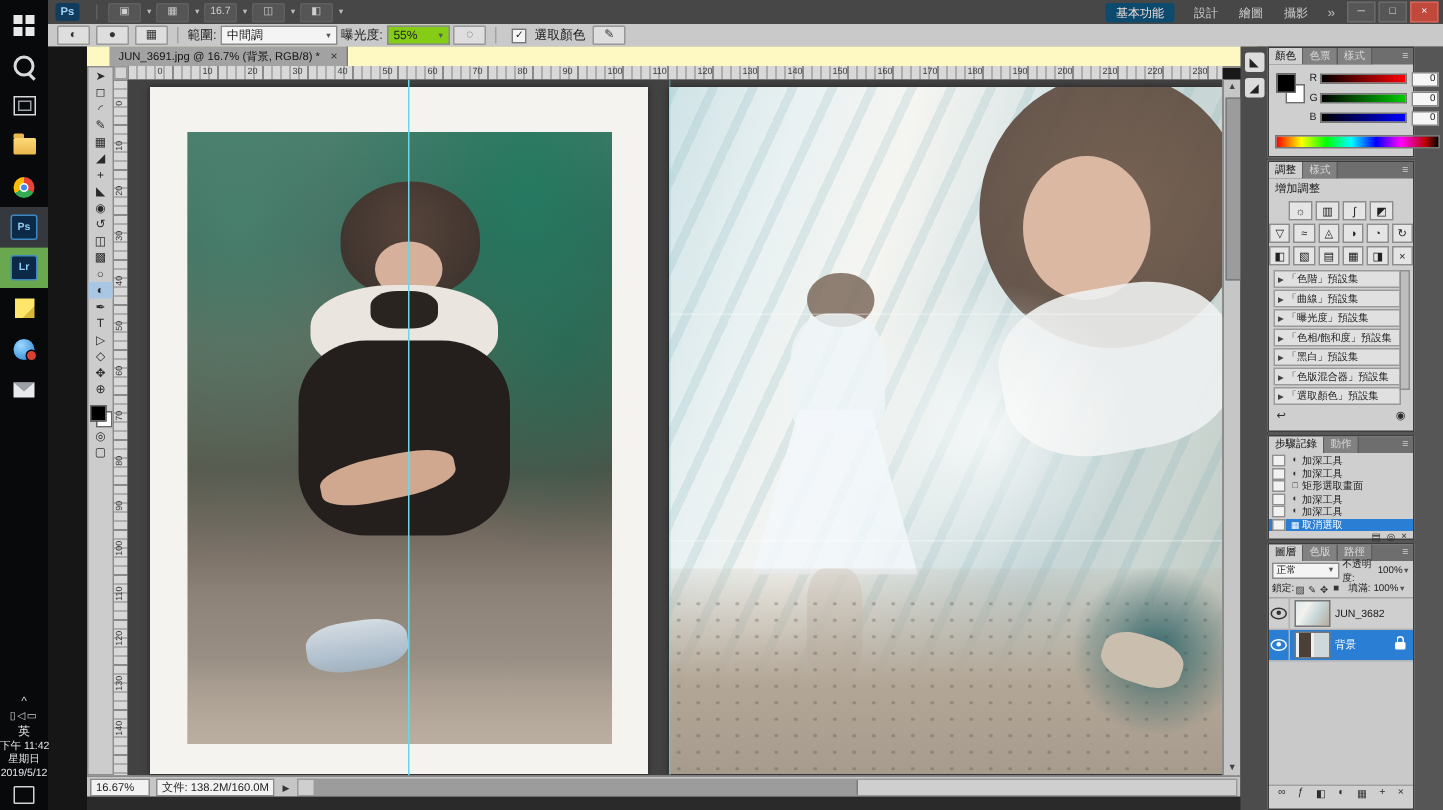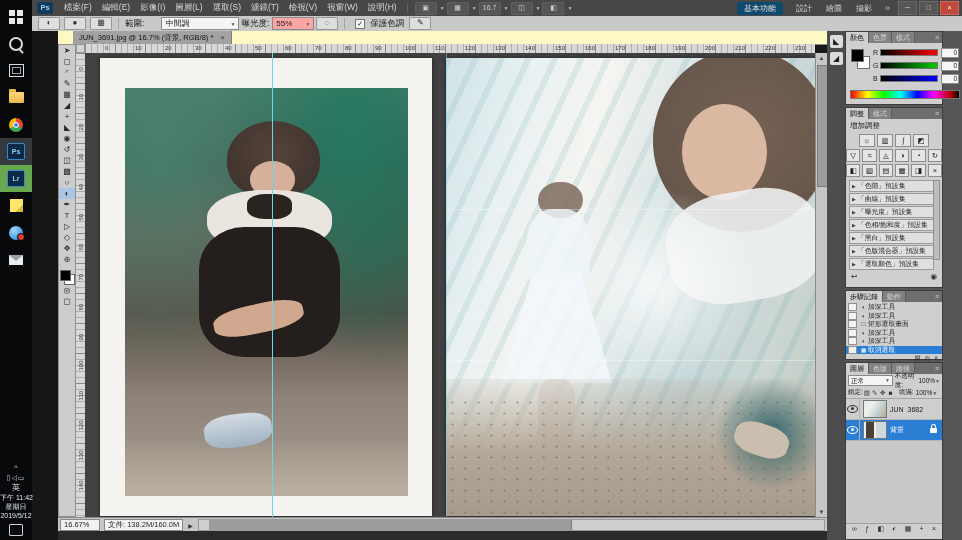--- a/index.html
+++ b/index.html
@@ -59,22 +59,22 @@
   #btn-close{background:#c0493c;border-color:#d2685c;color:#fff;margin-right:3px;}
 
   
   #optionsbar{left:0;top:16px;width:930px;height:15px;background:#c9c9c9;border-bottom:1px solid #8f8f8f;
      display:flex;align-items:center;font-size:8.5px;color:#1c1c1c;}
   .ob-chip{height:11px;min-width:16px;background:#dedede;border:1px solid #979797;border-radius:1px;
      font-size:8px;line-height:10px;text-align:center;margin:0 2px;color:#333;padding:0 2px;}
   .ob-sep{width:1px;height:11px;background:#a3a3a3;margin:0 4px;}
   .ob-label{margin:0 3px 0 2px;white-space:nowrap;}
   .ob-select{width:70px;height:11px;background:#f4f4f4;border:1px solid #8a8a8a;font-size:8px;line-height:10px;
-     padding:0 3px;display:flex;justify-content:space-between;align-items:flex-end;color:#222;margin-left:14px;}
-  .ob-num{width:34px;height:11px;background:#fca5a5;border:1px solid #8a8a8a;font-size:8px;line-height:10px;
+     padding:0 3px;display:flex;justify-content:space-between;align-items:flex-end;color:#222;}
+  .ob-num{width:34px;height:11px;background:#84cc16;border:1px solid #8a8a8a;font-size:8px;line-height:10px;
      padding:0 3px;display:flex;justify-content:space-between;align-items:center;color:#222;}
   .caret{font-size:5px;color:#555;}
   #ob-check{width:8px;height:8px;background:#f4f4f4;border:1px solid #777;font-size:7px;line-height:8px;text-align:center;color:#222;margin:0 3px 0 6px;}
 
   
   #tabbar{left:26px;top:31px;width:780px;height:13px;background:#fef9c3;border-bottom:1px solid #8a8a8a;}
   #doctab{position:absolute;left:15px;top:0;height:13px;background:#a2a2a2;border-right:1px solid #7e7e7e;
      display:flex;align-items:center;padding:0 6px;font-size:7.5px;color:#141414;white-space:nowrap;}
   #doctab .close{margin-left:7px;color:#333;font-size:8px;}
 
@@ -265,31 +265,20 @@
     <div class="clockline">星期日</div>
     <div class="clockline">2019/5/12</div>
     <div id="tb-action"></div>
   </div>
 </div>
 
 <div id="app" class="abs">
 
   <div id="menubar" class="abs">
     <span id="ps-logo">Ps</span>
-    <span id="menus" style="display:flex;">
-        <span class="menu-item">檔案(F)</span>
-        <span class="menu-item">編輯(E)</span>
-        <span class="menu-item">影像(I)</span>
-        <span class="menu-item">圖層(L)</span>
-        <span class="menu-item">選取(S)</span>
-        <span class="menu-item">濾鏡(T)</span>
-        <span class="menu-item">檢視(V)</span>
-        <span class="menu-item">視窗(W)</span>
-        <span class="menu-item">說明(H)</span>
-      </span>
     <span class="mb-sep"></span>
     <span id="appbar-icons" style="display:flex;align-items:center;">
         <span class="ab-icon">▣</span>
         <span class="ab-caret">▼</span>
         <span class="ab-icon">▦</span>
         <span class="ab-caret">▼</span>
         <span class="ab-icon">16.7</span>
         <span class="ab-caret">▼</span>
         <span class="ab-icon">◫</span>
         <span class="ab-caret">▼</span>
@@ -324,21 +313,21 @@
         <span class="caret">▼</span>
     </span>
     <span class="ob-label">曝光度:</span>
     <span class="ob-num">
       <span>55%</span>
         <span class="caret">▼</span>
     </span>
     <span class="ob-chip">◌</span>
     <span class="ob-sep"></span>
     <span id="ob-check">✓</span>
-    <span class="ob-label">保護色調</span>
+    <span class="ob-label">選取顏色</span>
     <span class="ob-chip">✎</span>
   </div>
 
   <div id="leftfill" class="abs"></div>
 
   <div id="tabbar" class="abs">
     <div id="doctab">
       <span>JUN_3691.jpg @ 16.7% (背景, RGB/8) *</span>
       <span class="close">×</span>
     </div>

